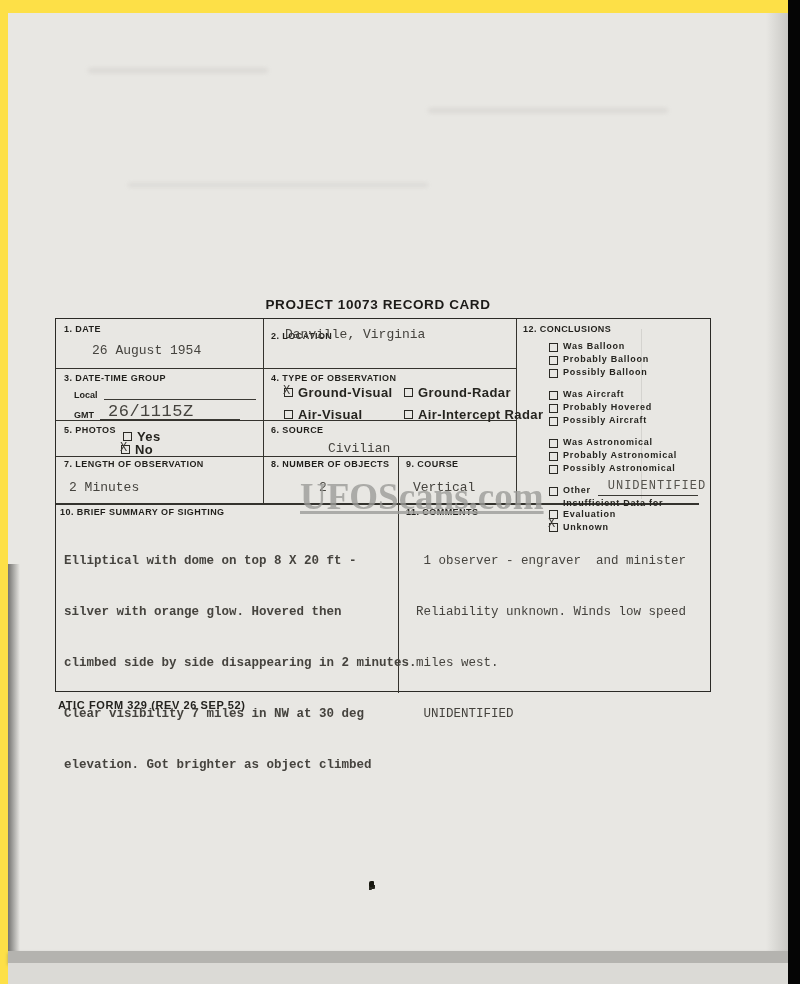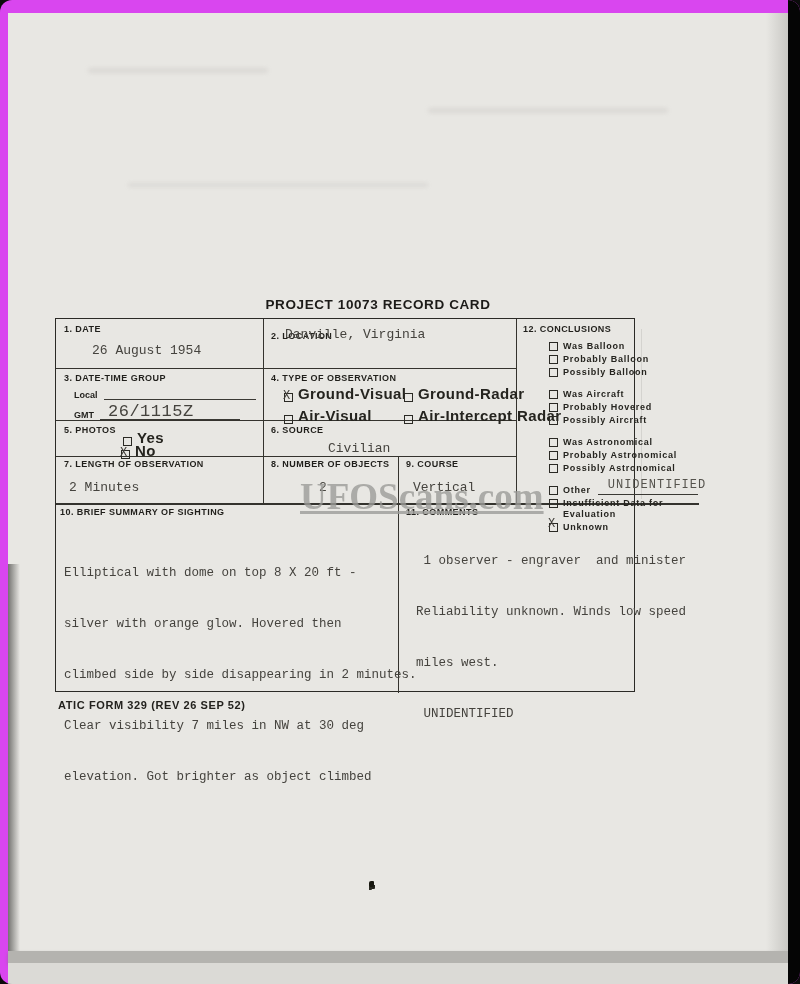--- a/index.html
+++ b/index.html
@@ -1,17 +1,17 @@
 <!DOCTYPE html>
 <html><head>
 <meta charset="utf-8">
 <style>
   html,body{margin:0;padding:0;background:#0b0b0b;}
-  .stage{position:relative;width:800px;height:984px;background:#d946ef;overflow:hidden;
-         font-family:"Liberation Sans",sans-serif;border-radius:12px;}
+  .stage{position:relative;width:800px;height:984px;background:#fde047;overflow:hidden;
+         font-family:"Liberation Sans",sans-serif;}
   .paper{position:absolute;left:8px;top:13px;width:780px;height:971px;background:#e8e7e3;}
   .edge-right{position:absolute;right:0;top:0;width:12px;height:984px;background:#050505;}
   .paper-right-shadow{position:absolute;right:0;top:0;width:22px;height:100%;
       background:linear-gradient(to right, rgba(0,0,0,0) , rgba(90,90,86,0.22));}
   .paper-left-shadow{position:absolute;left:0;bottom:0;width:12px;height:420px;
       background:linear-gradient(to right, rgba(20,20,18,0.55), rgba(20,20,18,0));}
   .paper-bottom-band{position:absolute;left:0;top:938px;width:100%;height:12px;background:#b4b3af;
       box-shadow:0 2px 3px rgba(120,119,115,0.6);}
   .paper-below{position:absolute;left:0;top:950px;width:100%;height:21px;background:#dbdad6;}
   .smudge{position:absolute;background:rgba(120,118,112,0.12);filter:blur(2px);border-radius:3px;}
@@ -19,21 +19,21 @@
   .smudge.s2{left:420px;top:95px;width:240px;height:5px;}
   .smudge.s3{left:120px;top:170px;width:300px;height:4px;}
   .ink-speck{position:absolute;left:361px;top:868px;width:5px;height:6px;background:#17170f;
       border-radius:2px 1px 2px 1px;box-shadow:2px 3px 0 -1px #23231b,-1px 4px 0 -1px #2a2a22;}
 
   .doc-title{position:absolute;left:40px;top:284px;width:660px;text-align:center;
       font-weight:700;font-size:13.5px;letter-spacing:0.6px;color:#1c1b18;}
   .form-footer{position:absolute;left:50px;top:686px;font-weight:700;font-size:11px;
       letter-spacing:0.6px;color:#23221e;}
 
-  .card{position:absolute;left:47px;top:305px;width:580px;height:374px;
+  .card{position:absolute;left:47px;top:305px;width:656px;height:374px;
       border:1.6px solid #2b2a26;box-sizing:border-box;}
   .ln{position:absolute;background:#34332e;}
   
   .v1{left:207px;top:0;width:1.4px;height:184px;}
   .v2{left:342px;top:137px;width:1.4px;height:237px;}
   .v3{left:460px;top:0;width:1.4px;height:184px;}
   
   .h1{left:0;top:49px;width:460px;height:1.4px;}
   .h2{left:0;top:101px;width:460px;height:1.4px;}
   .h3{left:0;top:137px;width:460px;height:1.4px;}
@@ -56,39 +56,39 @@
   .u-gmt{width:140px;margin-left:6px;position:relative;}
   .gmt-val{position:absolute;left:8px;top:-8px;font-family:"Liberation Mono",monospace;
       font-size:17px;font-weight:400;color:#45433e;letter-spacing:0.5px;}
   .l-type{left:215px;top:54px;}
   .l-photos{left:8px;top:106px;}
   .l-source{left:215px;top:106px;} .v-source{left:272px;top:122px;}
   .l-length{left:8px;top:140px;} .v-length{left:13px;top:161px;}
   .l-num{left:215px;top:140px;} .v-num{left:263px;top:161px;}
   .l-course{left:350px;top:140px;} .v-course{left:357px;top:161px;}
   .l-summary{left:4px;top:188px;}
-  .summary-text{left:8px;top:212px;width:348px;}
+  .summary-text{left:8px;top:200px;width:348px;font-weight:bold;}
   .l-comments{left:350px;top:188px;}
   .comments-text{left:360px;top:200px;width:282px;}
 
   
-  .cb{position:absolute;display:flex;align-items:flex-end;gap:5px;font-weight:700;
-      font-size:15px;letter-spacing:0.4px;color:#25241f;}
+  .cb{position:absolute;display:flex;align-items:center;gap:5px;font-weight:700;
+      font-size:13px;letter-spacing:0.4px;color:#25241f;}
   .cb .box{position:relative;width:7px;height:7px;border:1.3px solid #2a2924;flex:0 0 auto;}
   .cb.checked .box::after{content:"X";position:absolute;left:-2px;top:-5px;
       font-family:"Liberation Mono",monospace;font-size:12px;font-weight:400;color:#403e39;}
   .cb-gv{left:228px;top:66px;} .cb-gr{left:348px;top:66px;}
   .cb-av{left:228px;top:88px;} .cb-ai{left:348px;top:88px;}
   .cb-yes{left:67px;top:110px;} .cb-no{left:65px;top:123px;}
 
   
   .l-conc{left:467px;top:5px;}
   .conc-list{position:absolute;left:464px;top:22px;width:178px;display:flex;flex-direction:column;}
   .conc-list .cb{position:static;letter-spacing:0.75px;font-size:9px;line-height:10.5px;
-      margin-bottom:2.5px;align-items:flex-start;padding-left:29px;}
+      margin-bottom:2.5px;align-items:flex-end;padding-left:29px;}
   .conc-list .cb .box{margin-top:1px;}
   .conc-gap{height:9px;}
   .other-row{position:relative;}
   .other-line{display:inline-block;position:relative;border-bottom:1.1px solid #3a3934;
       width:118px;height:9px;margin-left:2px;}
   .other-val{position:absolute;left:10px;top:-5px;font-family:"Liberation Mono",monospace;
       font-size:12px;font-weight:400;color:#55534d;letter-spacing:1px;}
 
   .watermark{position:absolute;left:292px;top:462px;font-family:"Liberation Serif","DejaVu Serif",serif;
       font-weight:700;font-size:37px;color:rgba(105,105,102,0.50);letter-spacing:0px;

